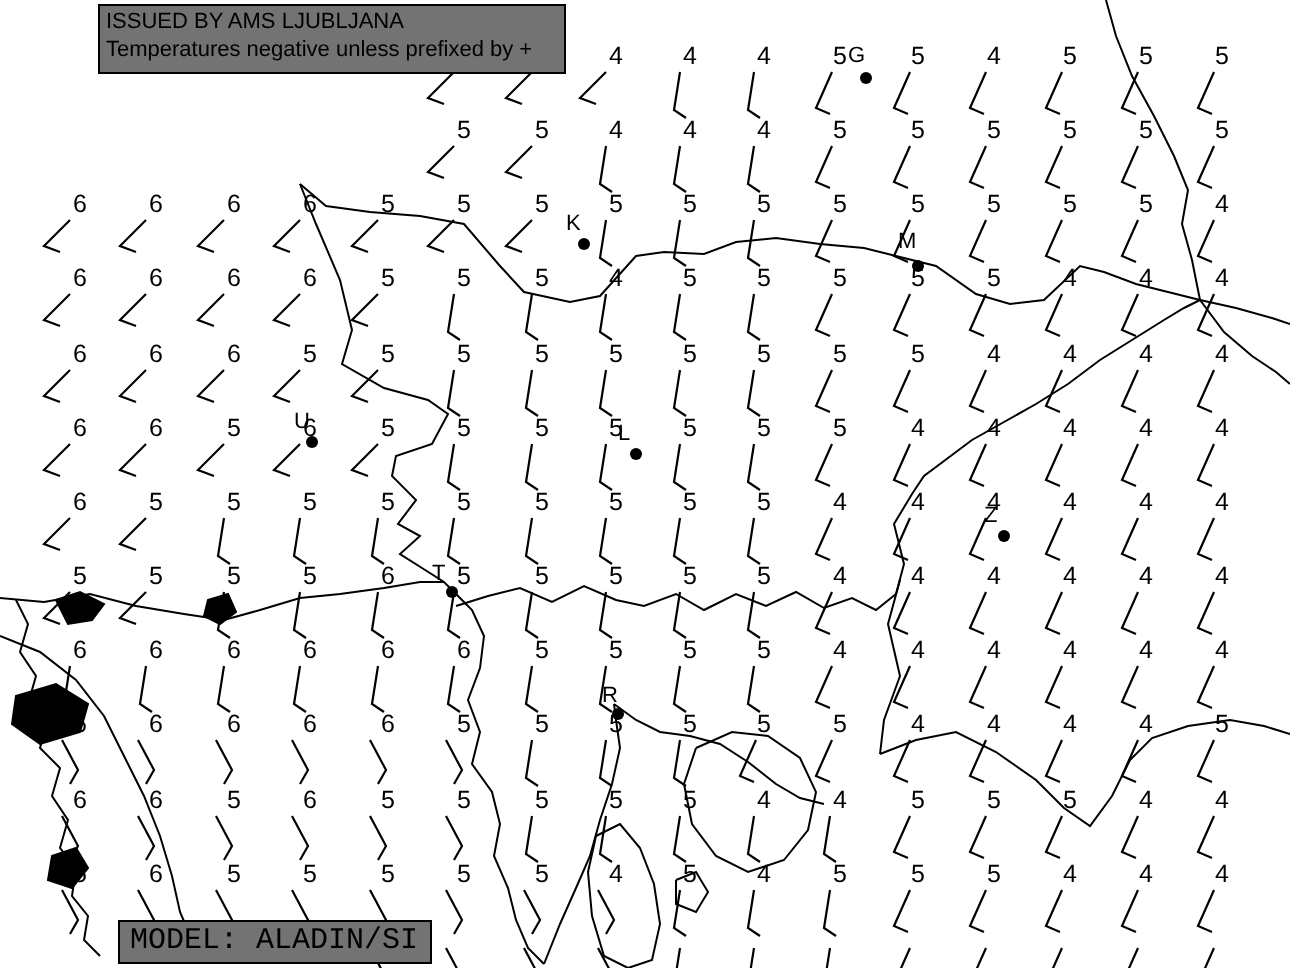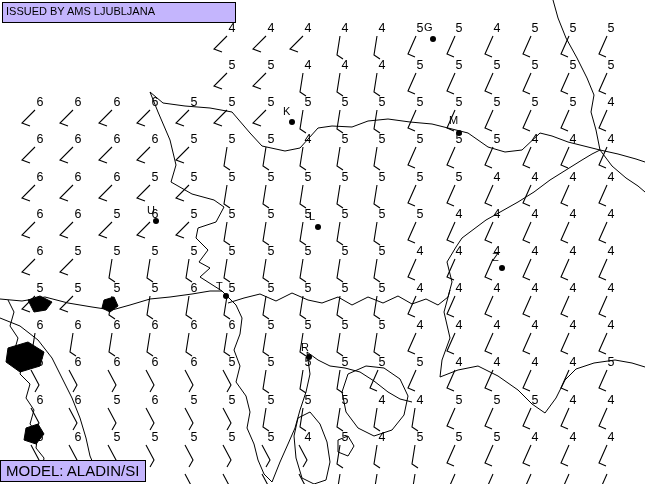--- a/index.html
+++ b/index.html
@@ -2,30 +2,30 @@
 <html><head>
 <meta charset="utf-8">
 <style>
   html,body{margin:0;padding:0;background:#fff;}
   #stage{
     position:relative;width:645px;height:484px;background:#ffffff;
     overflow:hidden;font-family:"Liberation Sans","DejaVu Sans",sans-serif;
   }
   #map-svg{position:absolute;left:0;top:0;}
   .info-box{
-    position:absolute;background:#c4b5fd;border:1px solid #000;
-    color:#000;z-index:5;
+    position:absolute;background:#737373;border:1px solid #000;
+    color:#000;z-index:5;margin-left:47px;
   }
   #header-box{
     left:2px;top:2px;width:226px;padding:2px 3px 3px 3px;
     font-size:11px;line-height:13.9px;white-space:nowrap;
   }
   #header-box .b{font-weight:bold;}
   #model-box{
-    left:0px;top:460px;padding:1px 6px 2px 5px;font-size:15px;
+    left:12px;top:460px;padding:1px 6px 2px 5px;font-size:15px;font-family:Liberation Mono, monospace;
   }
   text{fill:#000;}
   .tnum{font-family:"Liberation Sans","DejaVu Sans",sans-serif;font-size:12.5px;}
   .cityl{font-family:"Liberation Sans","DejaVu Sans",sans-serif;font-size:11px;}
 </style>
 </head>
 <body>
 
 <div id="stage">
   <svg id="map-svg" width="645" height="484" viewBox="0 0 645 484">
@@ -439,18 +439,19 @@
       <text x="492" y="261" class="cityl">Z</text>
       <circle cx="502" cy="268" r="3" fill="#000000"></circle>
       <text x="216" y="290" class="cityl">T</text>
       <circle cx="226" cy="296" r="3" fill="#000000"></circle>
       <text x="301" y="351" class="cityl">R</text>
       <circle cx="309" cy="357" r="3" fill="#000000"></circle>
     </svg>
 
   <div id="header-box" class="info-box">
       <div><span>ISSUED BY AMS LJUBLJANA</span></div>
+      <div><span>Temperatures negative unless prefixed by +</span></div>
     </div>
 
   <div id="model-box" class="info-box">
     <span>MODEL: ALADIN/SI</span>
   </div>
 </div>
 
 </body></html>

